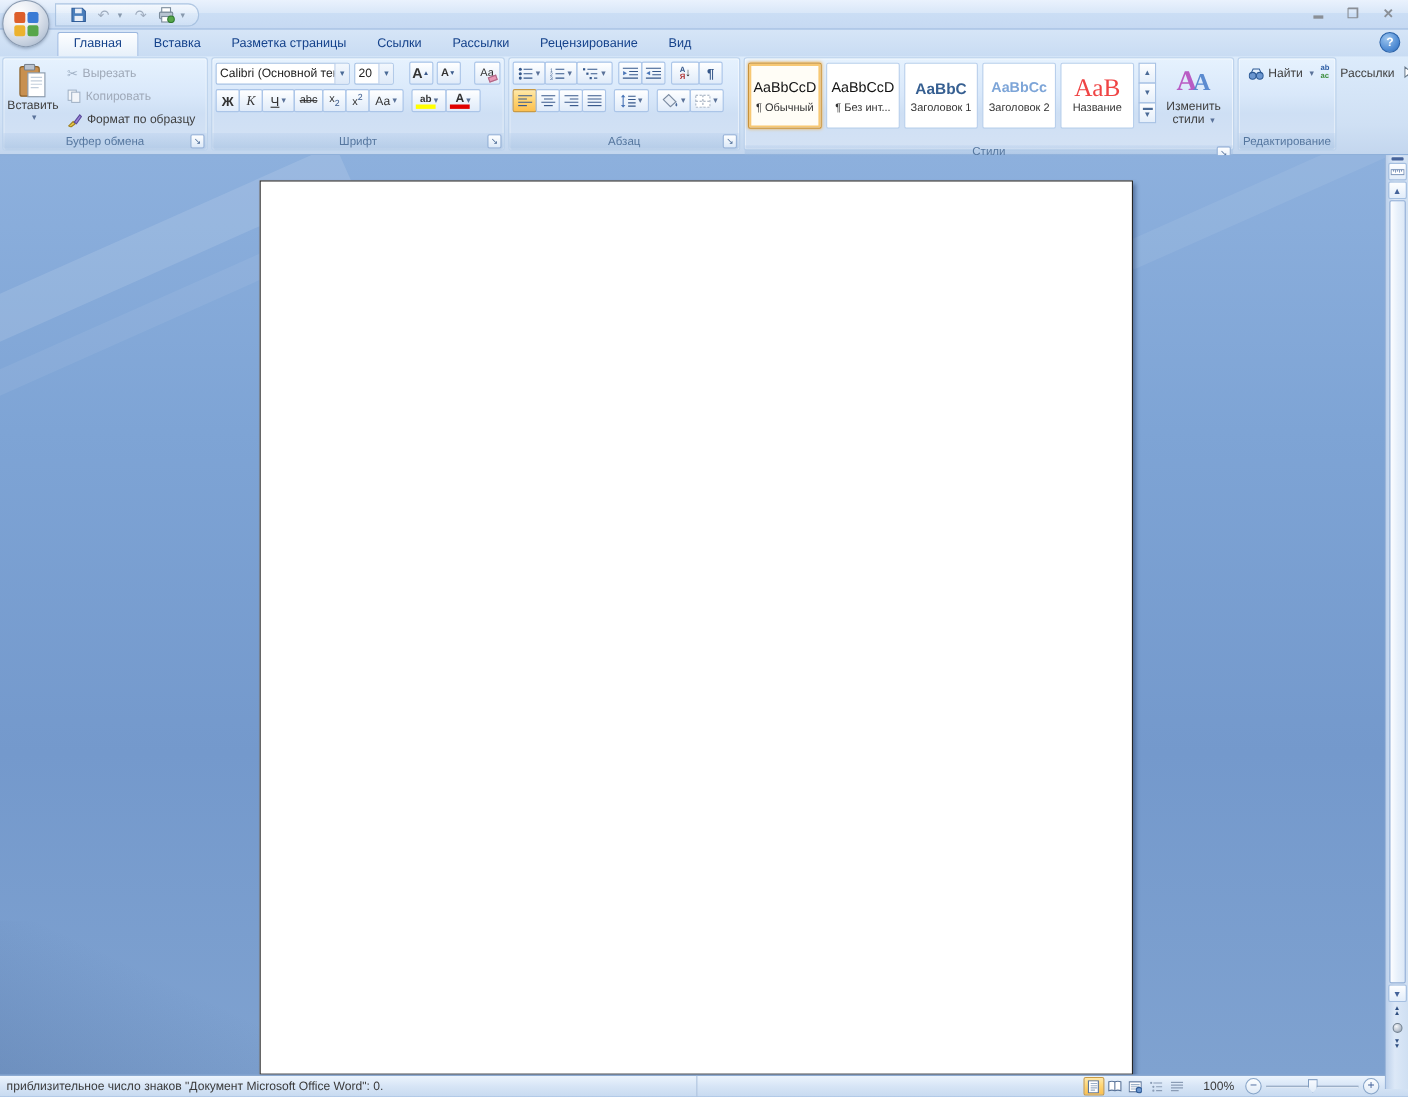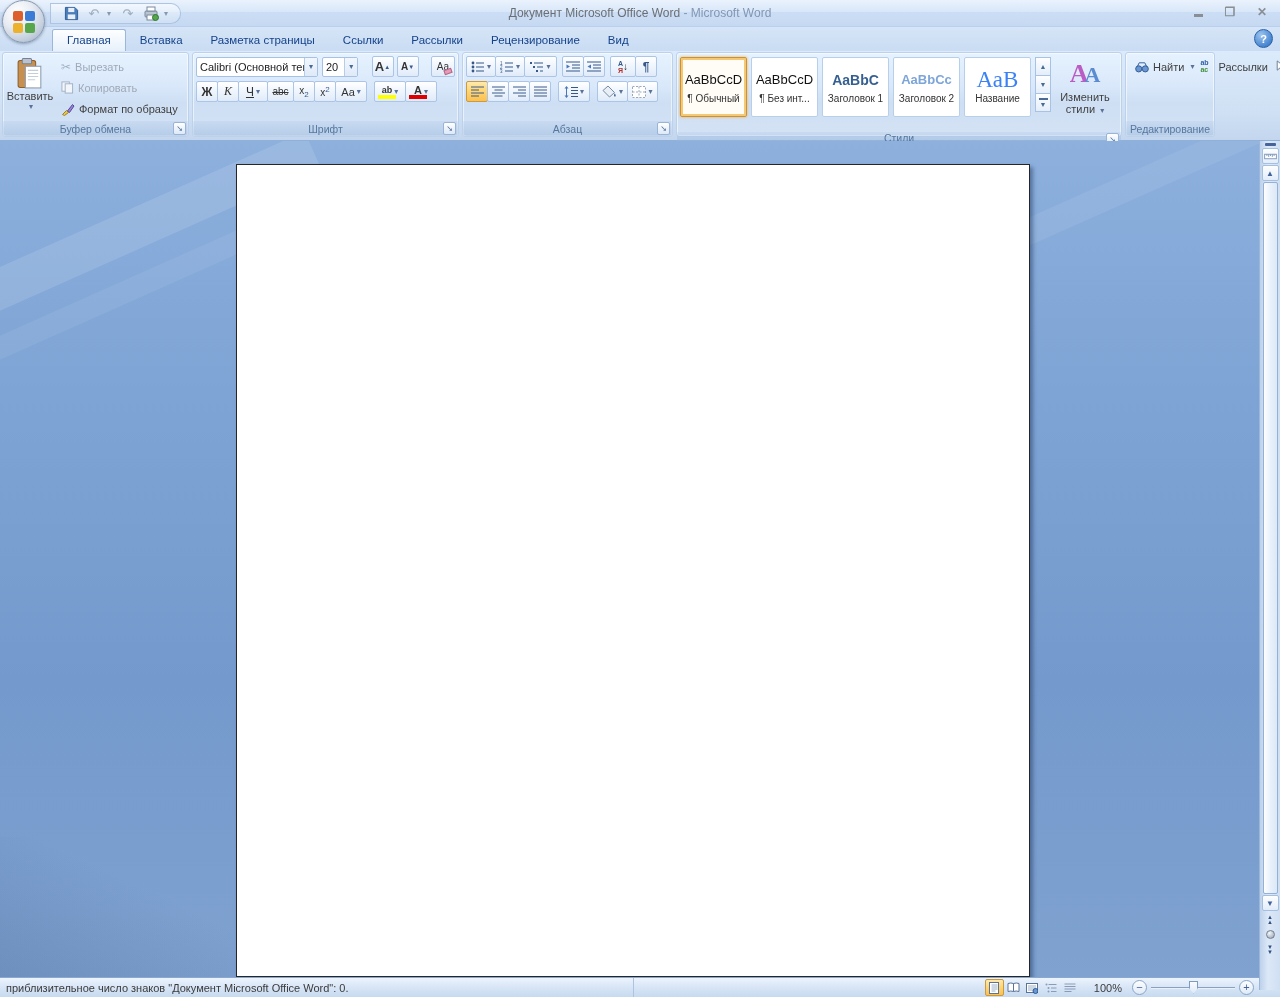--- a/index.html
+++ b/index.html
@@ -186,25 +186,20 @@
     <span class="qat-btn">
       <svg width="16" height="15" viewBox="0 0 16 15">
           <rect x="2" y="5" width="12" height="6" rx="1" fill="#b8c4d2" stroke="#7a8a9a"></rect>
           <rect x="4" y="1" width="8" height="4" fill="#fff" stroke="#7a8a9a"></rect>
           <rect x="4" y="9" width="8" height="5" fill="#fff" stroke="#7a8a9a"></rect>
           <circle cx="12.5" cy="11.5" r="3" fill="#57a64a" stroke="#2f7a2f"></circle>
         </svg>
     </span>
     <span class="qat-dd">▾</span>
   </div>
-  <div id="title-text">
-    <span class="doc">Документ Microsoft Office Word</span>
-    <span class="app"> <span>-</span>
-    <span>Microsoft Word</span></span>
-  </div>
   <div id="win-controls">
     <span class="win-btn">
         <span class="minbar"></span>
       </span>
     <span class="win-btn">❐</span>
     <span class="win-btn">✕</span>
   </div>
 </div>
 
 <div id="tabrow">
@@ -448,21 +443,21 @@
       </div>
       <div class="style-item">
         <div class="sprev" style="font-weight:bold;color:#365f91;font-size:14px;">AaBbC</div>
         <div class="slabel">Заголовок 1</div>
       </div>
       <div class="style-item">
         <div class="sprev" style="font-weight:bold;color:#7da5d8;font-size:13px;">AaBbCc</div>
         <div class="slabel">Заголовок 2</div>
       </div>
       <div class="style-item">
-        <div class="sprev" style="font-family:'Liberation Serif',serif;font-size:23px;color:#3b82f6;">АаВ</div>
+        <div class="sprev" style="font-family:'Liberation Serif',serif;font-size:23px;color:#ef4444;">АаВ</div>
         <div class="slabel">Название</div>
       </div>
       <div id="style-scroll">
         <div>▲</div>
         <div>▼</div>
         <div>
             <span class="morebar"></span>
             <span>▼</span>
           </div>
       </div>

